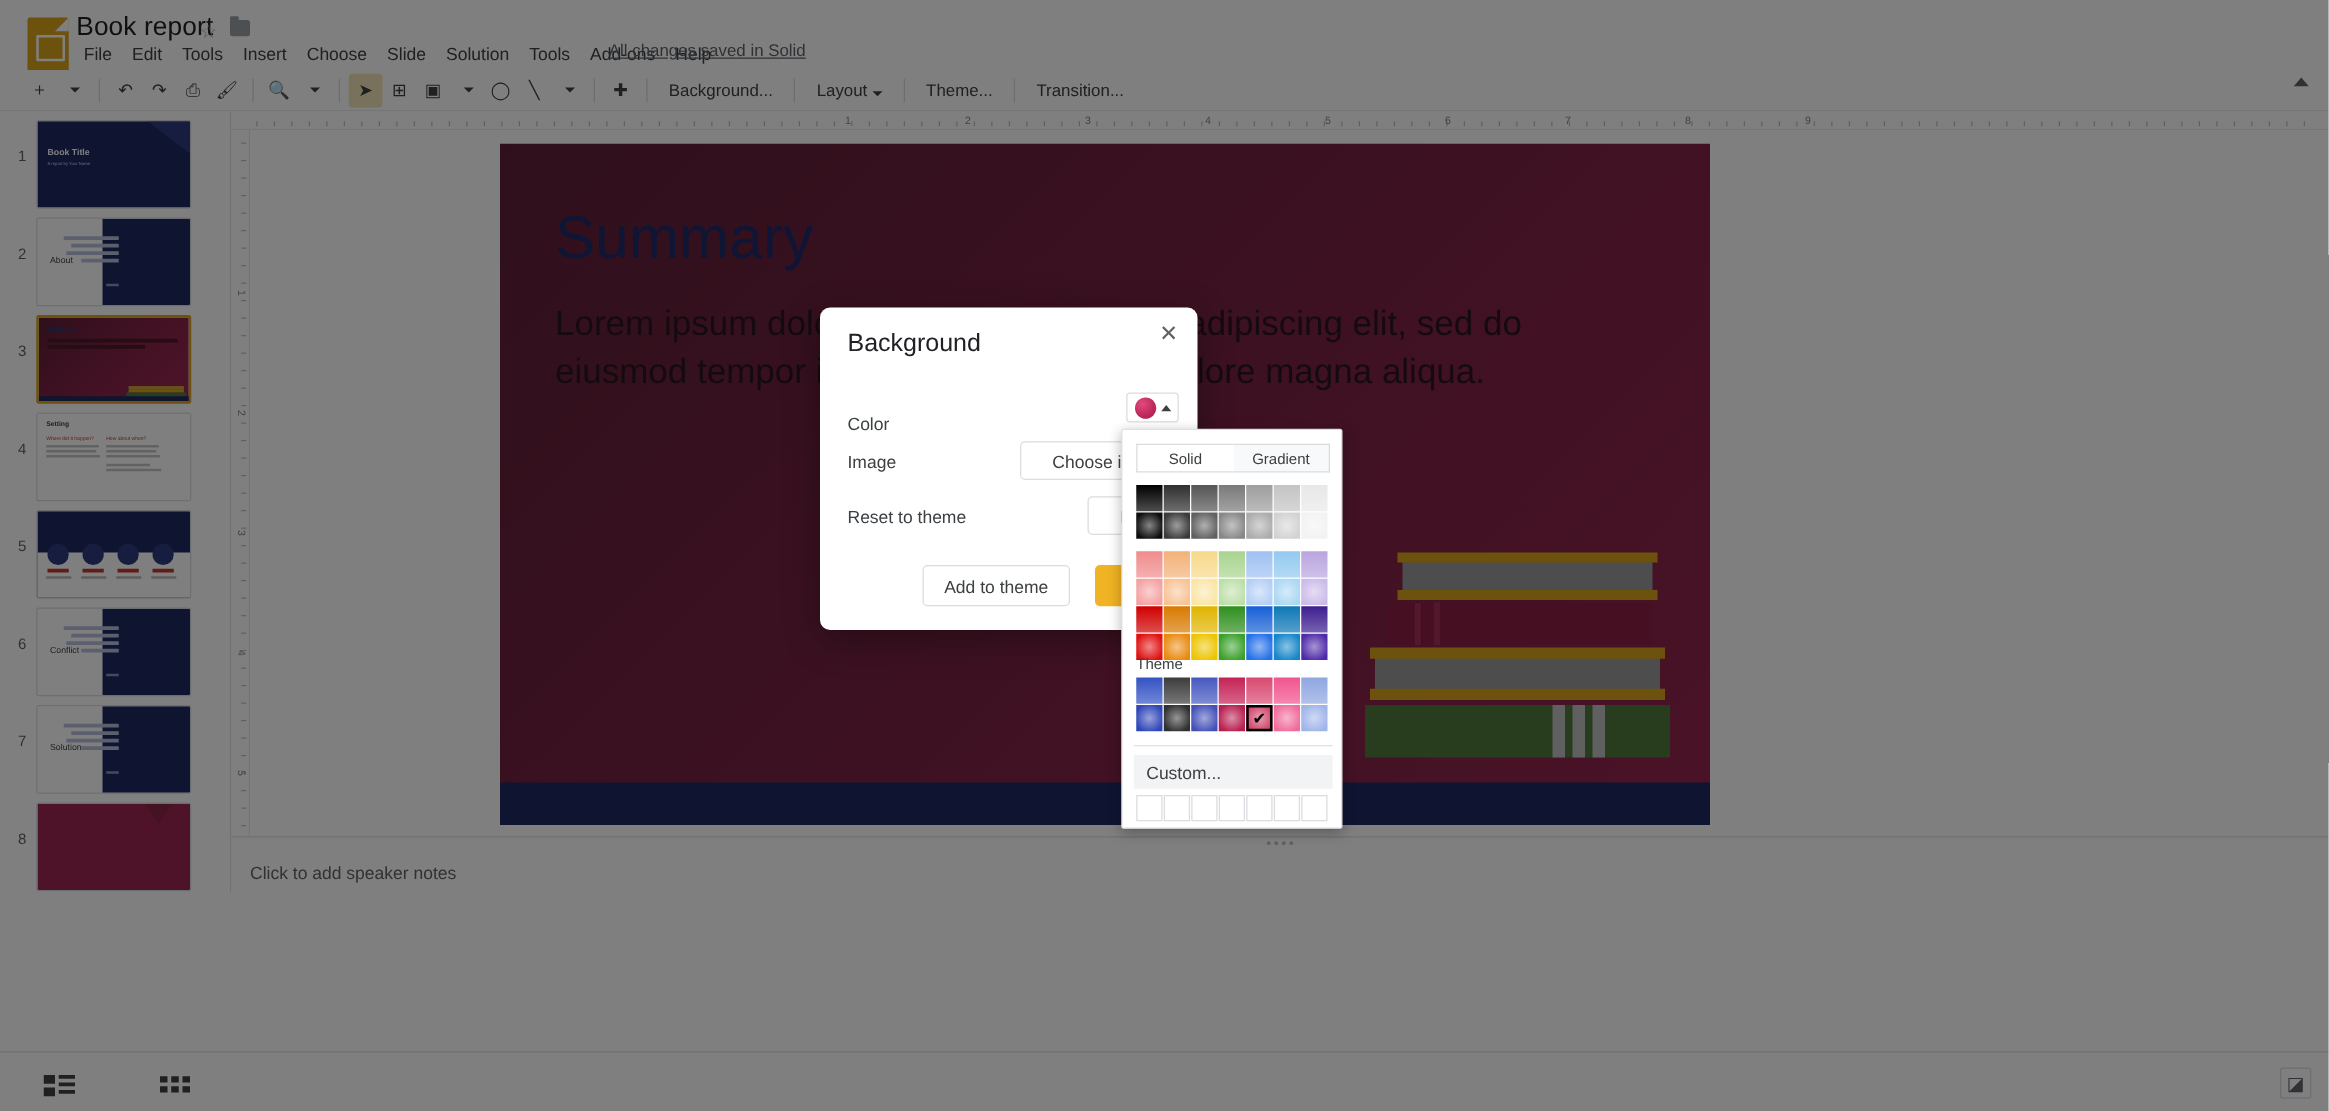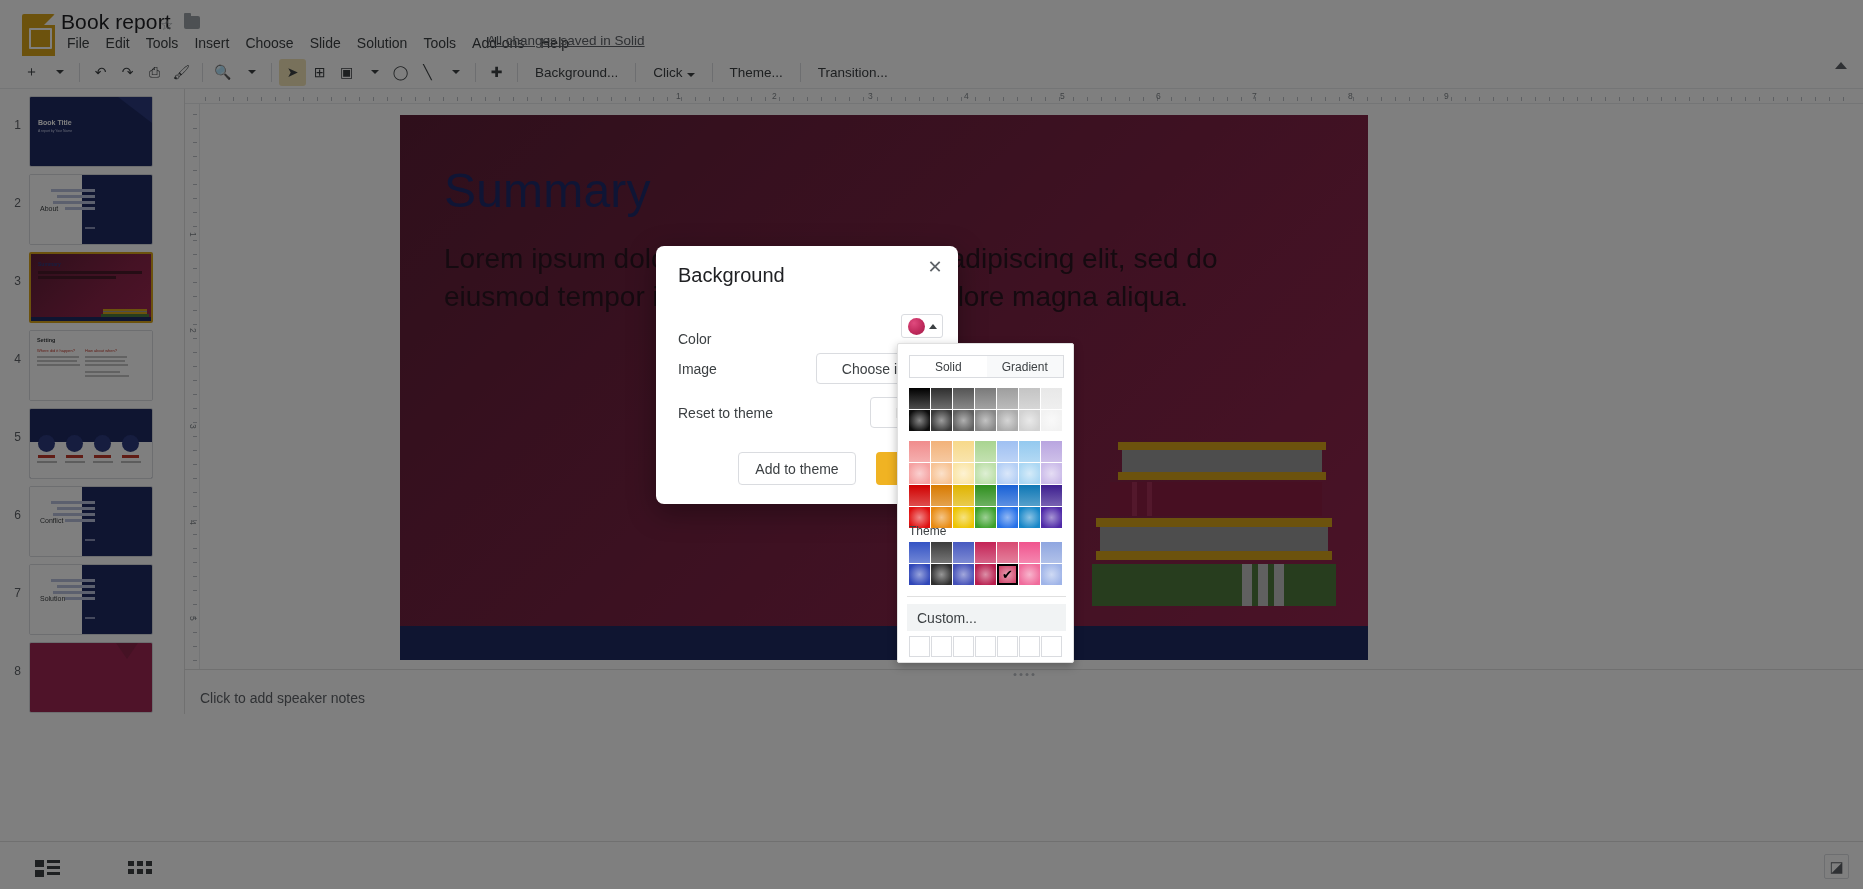--- a/index.html
+++ b/index.html
@@ -282,21 +282,21 @@
     <div class="tb">╲</div>
     <div class="tb">
         <span class="tb-caret"></span>
       </div>
     <div class="tb-sep"></div>
     <div class="tb">✚</div>
     <div class="tb-sep"></div>
     <div class="tb-text">Background...</div>
     <div class="tb-sep"></div>
     <div class="tb-text">
-      <span>Click</span><span class="tb-caret" style="display:inline-block;margin-left:4px;"></span>
+      <span>Layout</span><span class="tb-caret" style="display:inline-block;margin-left:4px;"></span>
     </div>
     <div class="tb-sep"></div>
     <div class="tb-text">Theme...</div>
     <div class="tb-sep"></div>
     <div class="tb-text">Transition...</div>
     <div class="collapse-caret"></div>
   </div>
 
   <div class="filmstrip" id="filmstrip">
       <div class="thumb-row">

